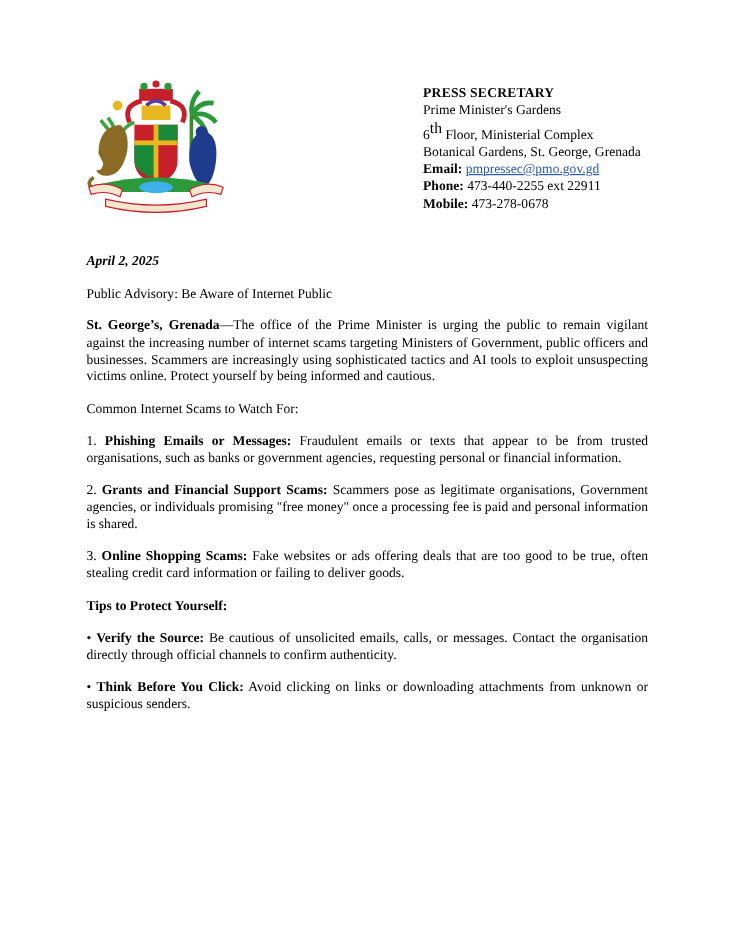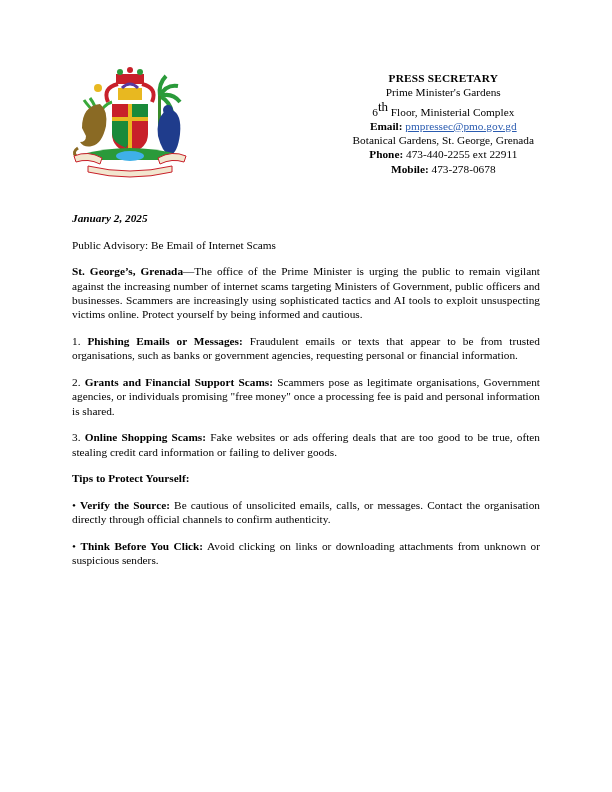--- a/index.html
+++ b/index.html
@@ -1,19 +1,19 @@
 <!DOCTYPE html>
 <html><head>
   <meta charset="utf-8">
   <style>
     html, body { margin: 0; padding: 0; background: #ffffff; }
     body { width: 612px; height: 792px; position: relative; overflow: hidden;
       font-family: "Liberation Serif", "DejaVu Serif", serif; color: #000; }
     .crest { position: absolute; left: 68px; top: 66px; width: 124px; height: 112px; }
-    .contact { position: absolute; right: 78px; top: 71px; text-align: center;
+    .contact { position: absolute; right: 78px; top: 71px; text-align: left;
       font-size: 11.3px; line-height: 14.3px; }
     .contact .title { font-weight: bold; letter-spacing: 0.2px; }
     .contact b { font-weight: bold; }
     .contact a { color: #2a5bb0; text-decoration: underline; }
     .body { position: absolute; left: 72px; top: 211px; width: 468px; font-size: 11.3px; line-height: 14.4px; }
     .body p { margin: 0 0 12.2px 0; text-align: justify; }
     .release { font-weight: bold; }
     .date { font-weight: bold; font-style: italic; }
     b { font-weight: bold; }
     .tips-head { font-weight: bold; }
@@ -57,29 +57,30 @@
     <path d="M6 90 q14 -6 28 2 l-2 6 q-12 -6 -24 -2 z" fill="#f2e6cf" stroke="#c8202a" stroke-width="1"></path>
     <path d="M90 92 q14 -8 28 -2 l-2 6 q-12 -4 -24 2 z" fill="#f2e6cf" stroke="#c8202a" stroke-width="1"></path>
     <path d="M20 100 q42 10 84 0 l0 6 q-42 10 -84 0 z" fill="#f2e6cf" stroke="#c8202a" stroke-width="1"></path>
   </svg>
 </div>
 
 <div class="contact">
   <div class="title">PRESS SECRETARY</div>
   <div>Prime Minister's Gardens</div>
   <div><span>6</span><sup style="font-size:13px">th</sup><span> Floor, Ministerial Complex</span></div>
+  <div>Botanical Gardens, St. George, Grenada</div>
   <div><b>Email</b><b>: </b><a>pmpressec@pmo.gov.gd</a></div>
-  <div>Botanical Gardens, St. George, Grenada</div>
   <div><b>Phone</b><b>: </b><span>473-440-2255 ext 22911</span></div>
   <div><b>Mobile</b><b>: </b><span>473-278-0678</span></div>
 </div>
 
 <div class="body">
-  <p class="date">January 2, 2025</p>
-  <p>Public Advisory: Be Email of Internet Scams</p>
+  <p class="date">April 2, 2025</p>
+  <p>Public Advisory: Be Aware of Internet Public</p>
   <p><b>St. George’s, Grenada</b><span>—The office of the Prime Minister is urging the public to remain vigilant against the increasing number of internet scams targeting Ministers of Government, public officers and businesses. Scammers are increasingly using sophisticated tactics and AI tools to exploit unsuspecting victims online. Protect yourself by being informed and cautious.</span></p>
+  <p>Common Internet Scams to Watch For:</p>
   <p><span>1.</span> <b>Phishing Emails or Messages:</b><span> Fraudulent emails or texts that appear to be from trusted organisations, such as banks or government agencies, requesting personal or financial information.</span></p>
   <p><span>2.</span> <b>Grants and Financial Support Scams:</b><span> Scammers pose as legitimate organisations, Government agencies, or individuals promising "free money" once a processing fee is paid and personal information is shared.</span></p>
   <p><span>3.</span> <b>Online Shopping Scams:</b><span> Fake websites or ads offering deals that are too good to be true, often stealing credit card information or failing to deliver goods.</span></p>
   <p class="tips-head">Tips to Protect Yourself:</p>
   <p><span>•</span> <b>Verify the Source:</b><span> Be cautious of unsolicited emails, calls, or messages. Contact the organisation directly through official channels to confirm authenticity.</span></p>
   <p><span>•</span> <b>Think Before You Click:</b><span> Avoid clicking on links or downloading attachments from unknown or suspicious senders.</span></p>
 </div>
 
 </body></html>

